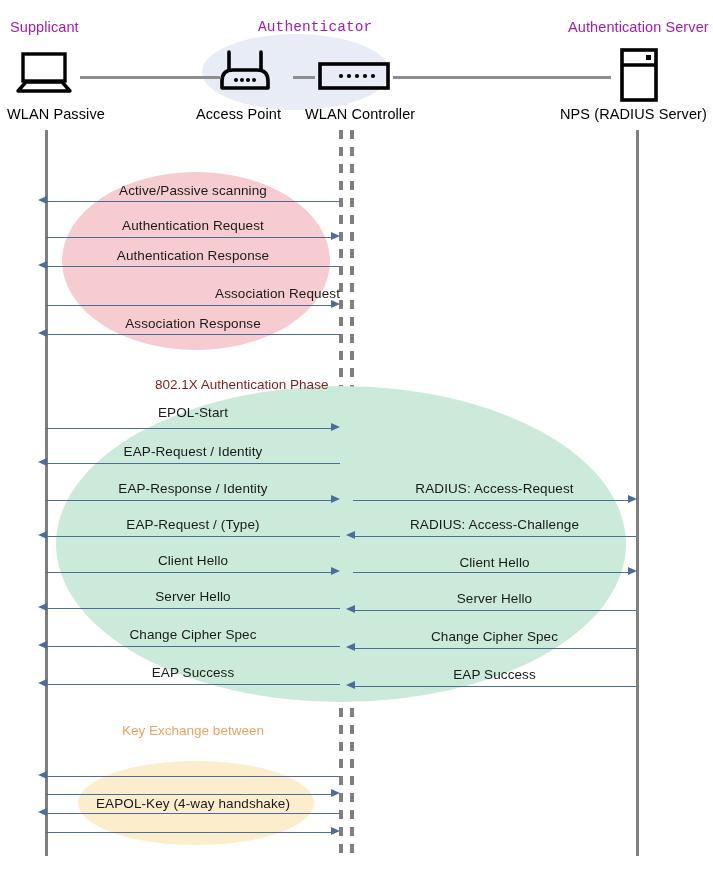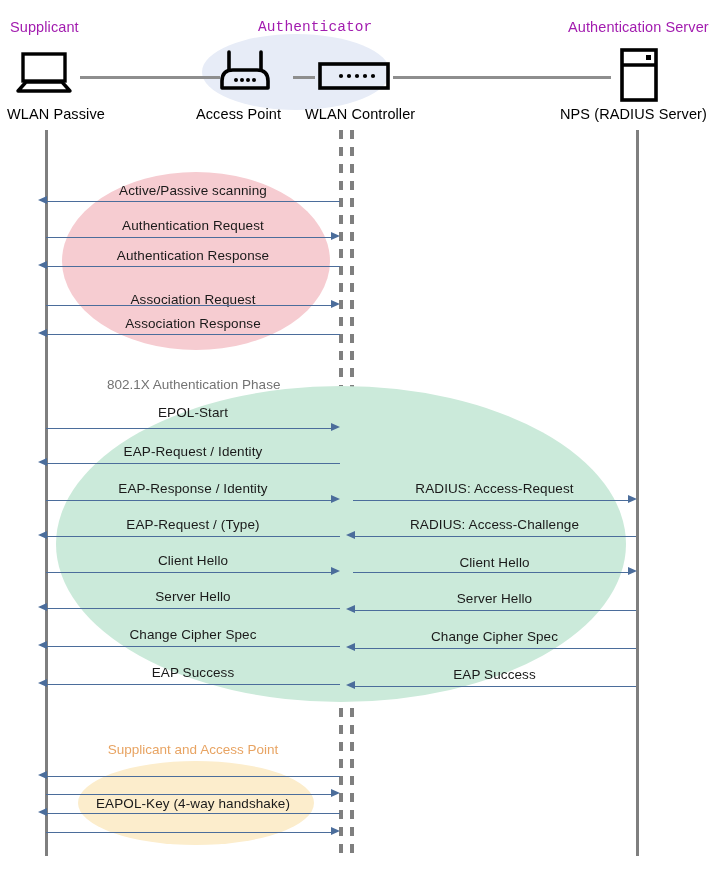--- a/index.html
+++ b/index.html
@@ -57,21 +57,21 @@
   .ellipse-green{background:#cbeada;}
   .ellipse-yellow{background:#fcedcc;}
 
   
   .phase-title{
     font-size:13.5px;
     white-space:nowrap;
     line-height:19px;
   }
   .phase-title.red{color:#c0392b;}
-  .phase-title.green{color:#737373;}
+  .phase-title.green{color:#7f1d1d;margin-left:48px;}
   .phase-title.orange{color:#e8a463;text-align:center;}
 
   
   .msg{ }
   .msg-line{
     position:absolute;
     height:0;
     border-top:1.6px solid #4b6d9b;
   }
   .arrow-head{
@@ -176,21 +176,21 @@
     <div class="arrow-head right" style="left:331px;top:232px;"></div>
   </div>
 
   <div class="abs msg">
     <div class="msg-label" style="left:46px;top:248px;width:294px;">Authentication Response</div>
     <div class="msg-line" style="left:46px;top:266px;width:294px;"></div>
     <div class="arrow-head left" style="left:38px;top:261px;"></div>
   </div>
 
   <div class="abs msg">
-    <div class="msg-label" style="left:46px;top:292px;width:294px;">Association Request</div>
+    <div class="msg-label" style="left:46px;top:286px;width:294px;text-align:right;">Association Request</div>
     <div class="msg-line" style="left:46px;top:305px;width:288px;"></div>
     <div class="arrow-head right" style="left:331px;top:300px;"></div>
   </div>
 
   <div class="abs msg">
     <div class="msg-label" style="left:46px;top:316px;width:294px;">Association Response</div>
     <div class="msg-line" style="left:46px;top:334px;width:294px;"></div>
     <div class="arrow-head left" style="left:38px;top:329px;"></div>
   </div>
 
@@ -271,21 +271,21 @@
     <div class="arrow-head left" style="left:38px;top:679px;"></div>
   </div>
   <div class="abs msg">
     <div class="msg-label" style="left:353px;top:667px;width:283px;">EAP Success</div>
     <div class="msg-line" style="left:353px;top:686px;width:283px;"></div>
     <div class="arrow-head left" style="left:346px;top:681px;"></div>
   </div>
 
   <div class="abs ellipse ellipse-yellow" style="left:78px;top:761px;width:236px;height:84px;"></div>
 
-  <div class="abs phase-title orange" style="left:46px;top:740px;width:294px;">Supplicant and Access Point</div>
+  <div class="abs phase-title orange" style="left:46px;top:721px;width:294px;">Key Exchange between</div>
 
   <div class="abs msg">
     <div class="msg-line" style="left:46px;top:776px;width:294px;"></div>
     <div class="arrow-head left" style="left:38px;top:771px;"></div>
   </div>
 
   <div class="abs msg">
     <div class="msg-line" style="left:46px;top:794px;width:288px;"></div>
     <div class="arrow-head right" style="left:331px;top:789px;"></div>
   </div>

